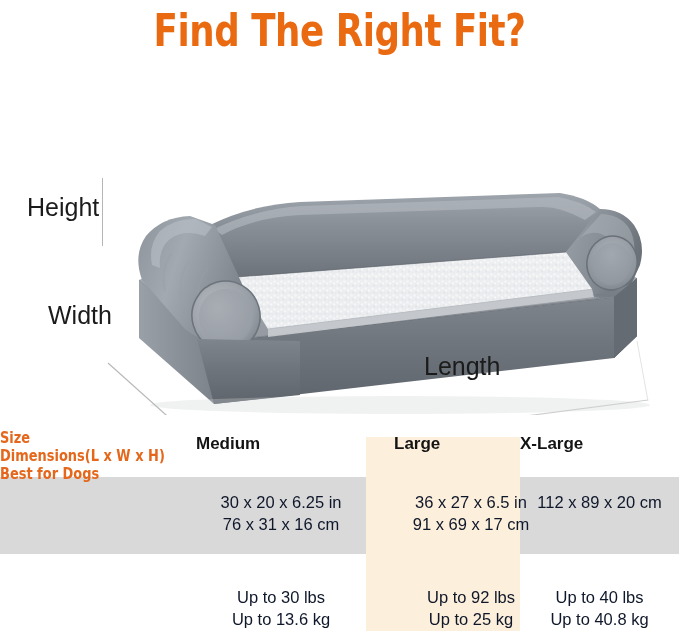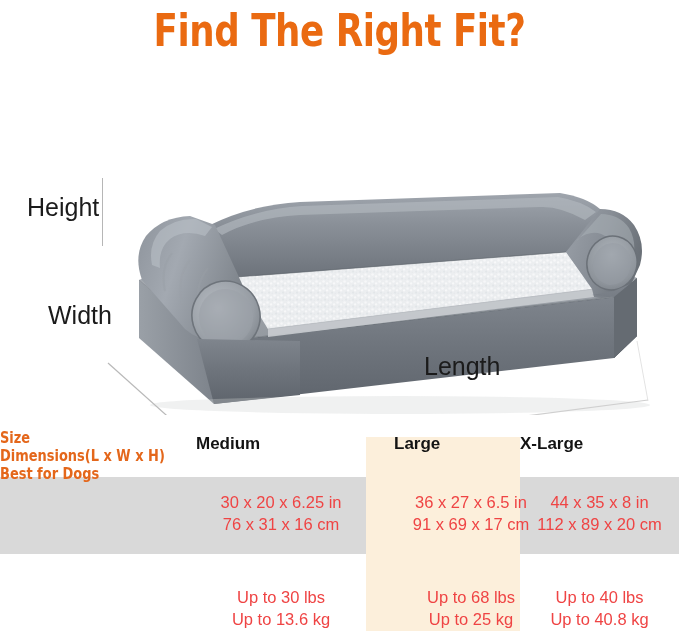--- a/index.html
+++ b/index.html
@@ -74,21 +74,21 @@
     font-weight:bold;
     color:#141414;
     font-family:"Liberation Sans",sans-serif;
     top:5px;
     white-space:nowrap;
   }
   .colval{
     position:absolute;
     text-align:center;
     font-size:16.5px;
-    color:#ef4444;
+    color:#0f172a;
     line-height:1.35;
     font-family:"Liberation Sans",sans-serif;
     white-space:nowrap;
   }
   .c-med{left:196px;width:170px;}
   .c-lrg{left:366px;width:154px;margin-left:28px;}
   .c-xlg{left:520px;width:159px;}
 
   .v-dims{top:62px;}
   .v-dogs{top:157px;}
@@ -238,27 +238,26 @@
       <span class="vline">Up to 30 lbs</span>
       <span class="vline">Up to 13.6 kg</span>
     </div>
 
     <div class="colhead c-lrg">Large</div>
     <div class="colval c-lrg v-dims">
       <span class="vline">36 x 27 x 6.5 in</span>
       <span class="vline">91 x 69 x 17 cm</span>
     </div>
     <div class="colval c-lrg v-dogs">
-      <span class="vline">Up to 68 lbs</span>
+      <span class="vline">Up to 92 lbs</span>
       <span class="vline">Up to 25 kg</span>
     </div>
 
     <div class="colhead c-xlg">X-Large</div>
     <div class="colval c-xlg v-dims">
-      <span class="vline">44 x 35 x 8 in</span>
       <span class="vline">112 x 89 x 20 cm</span>
     </div>
     <div class="colval c-xlg v-dogs">
       <span class="vline">Up to 40 lbs</span>
       <span class="vline">Up to 40.8 kg</span>
     </div>
 
   </div>
 </div>
 

